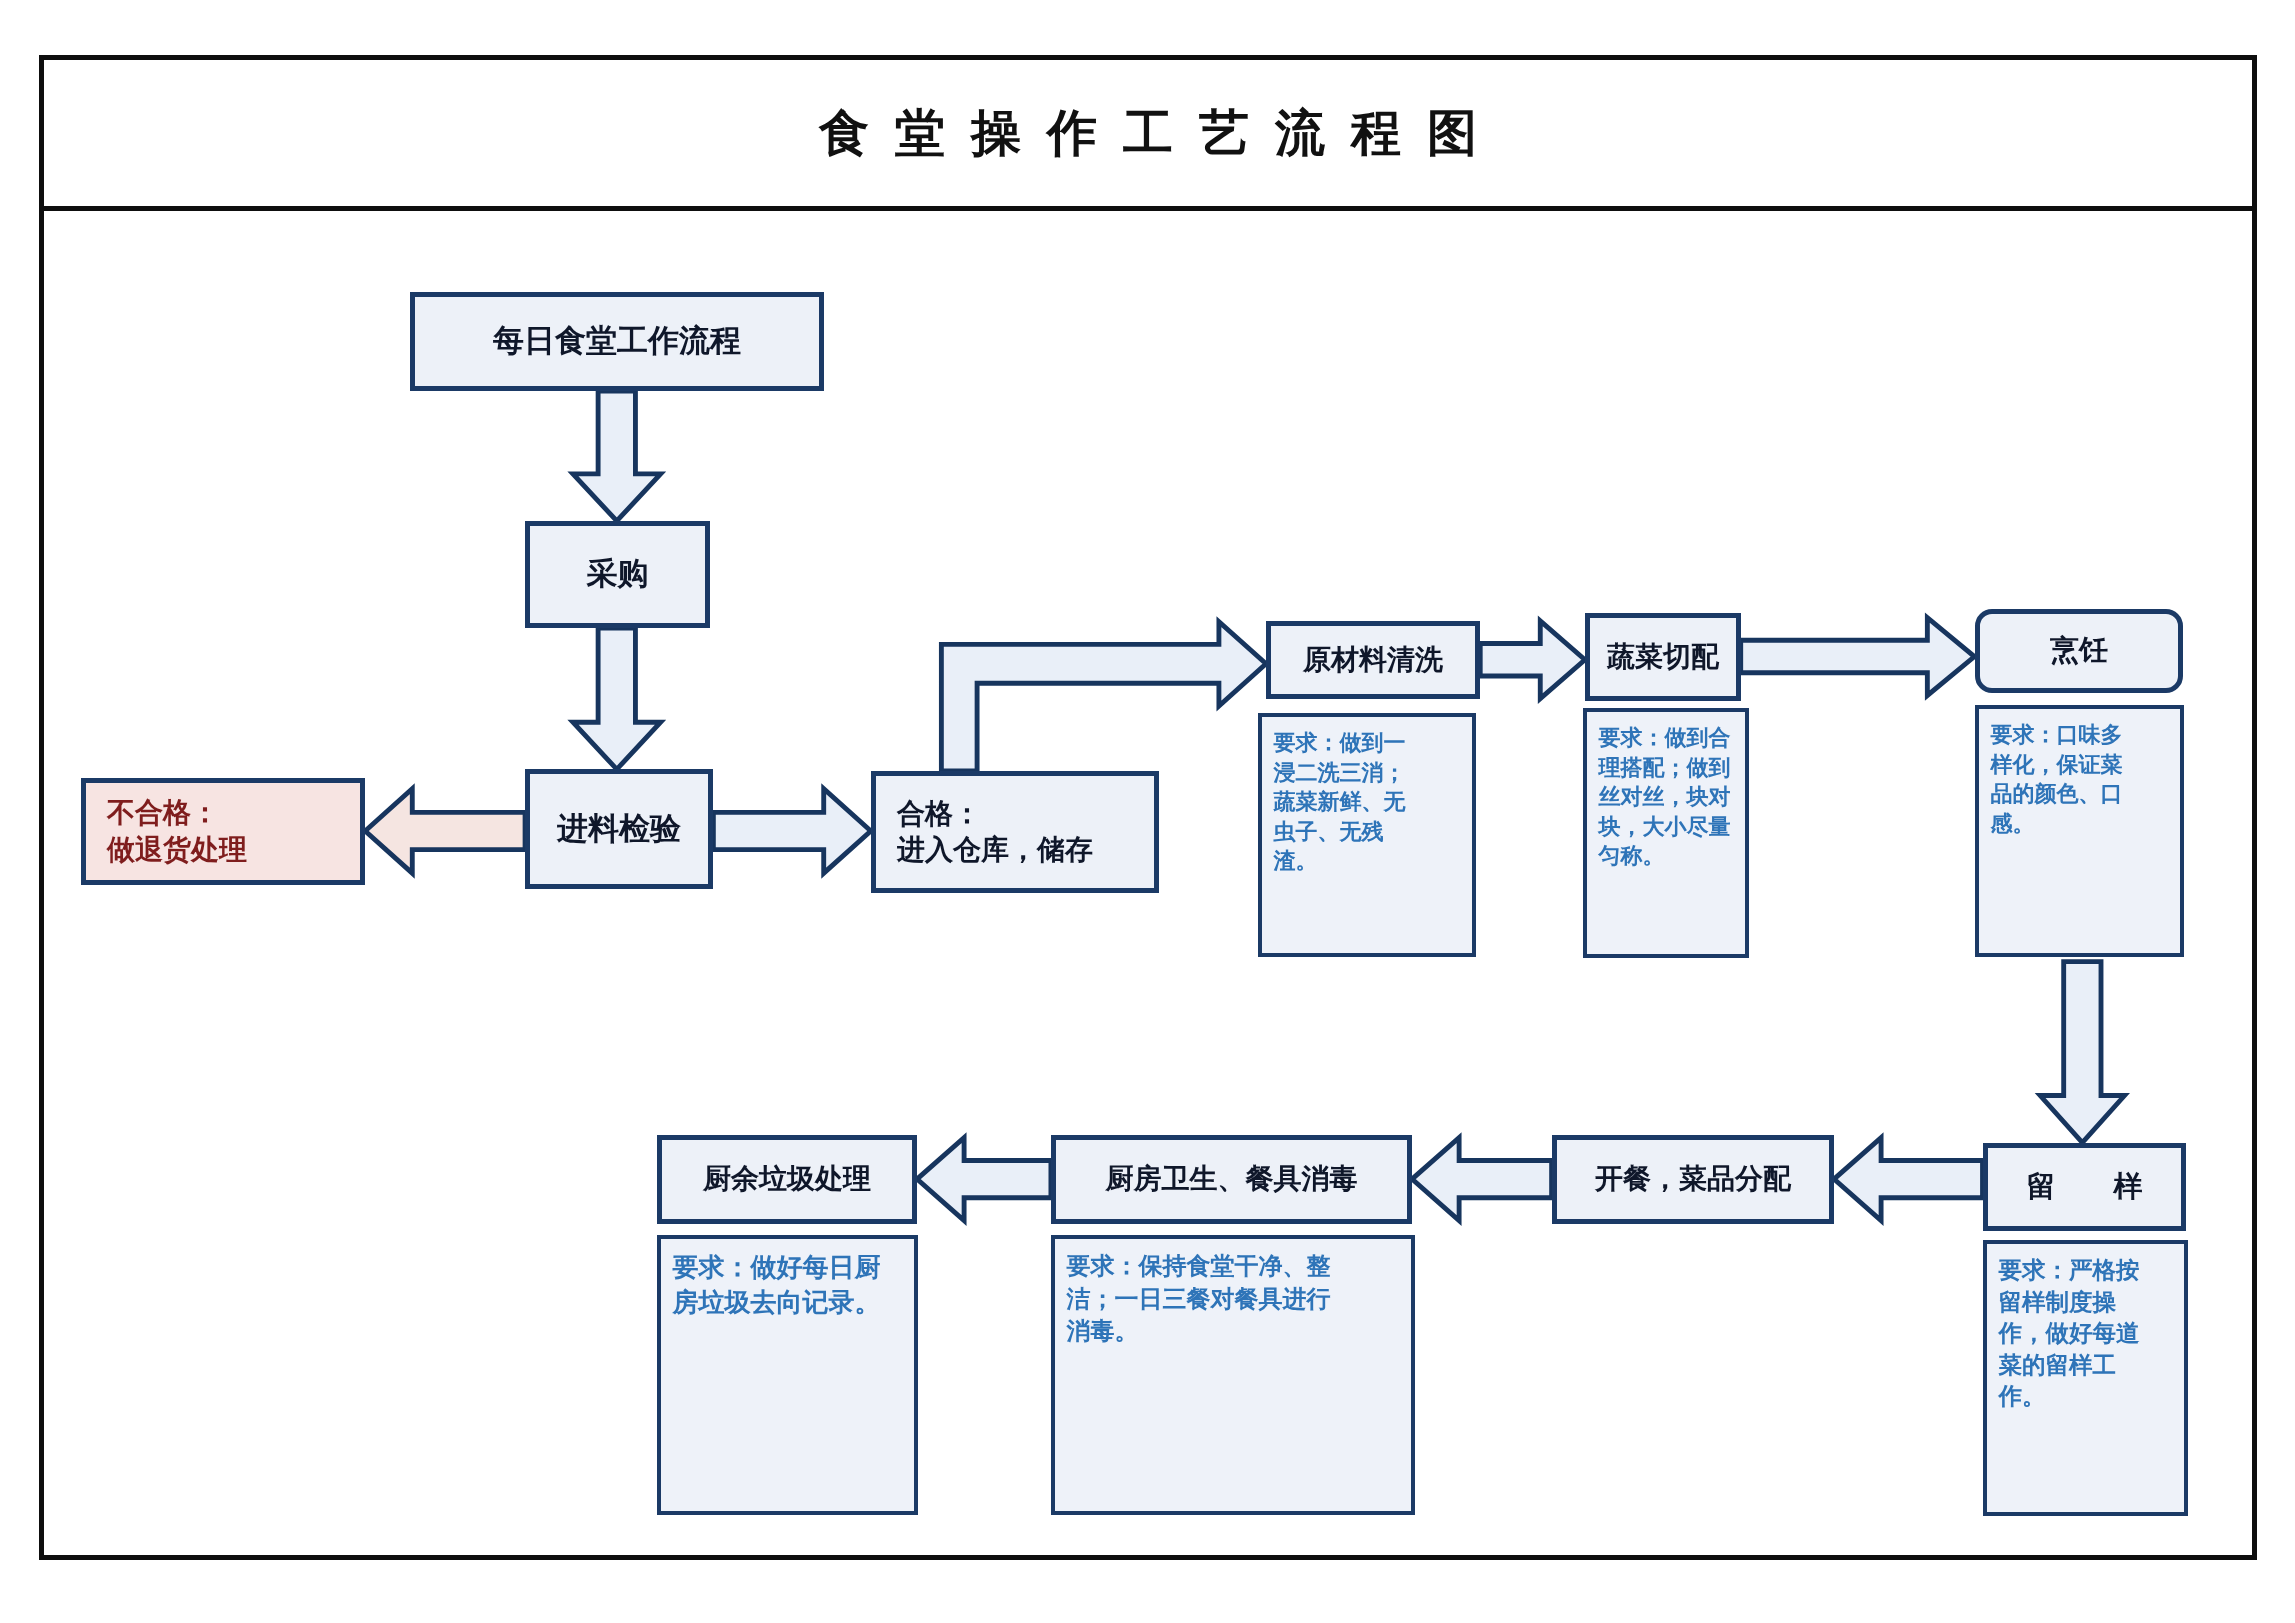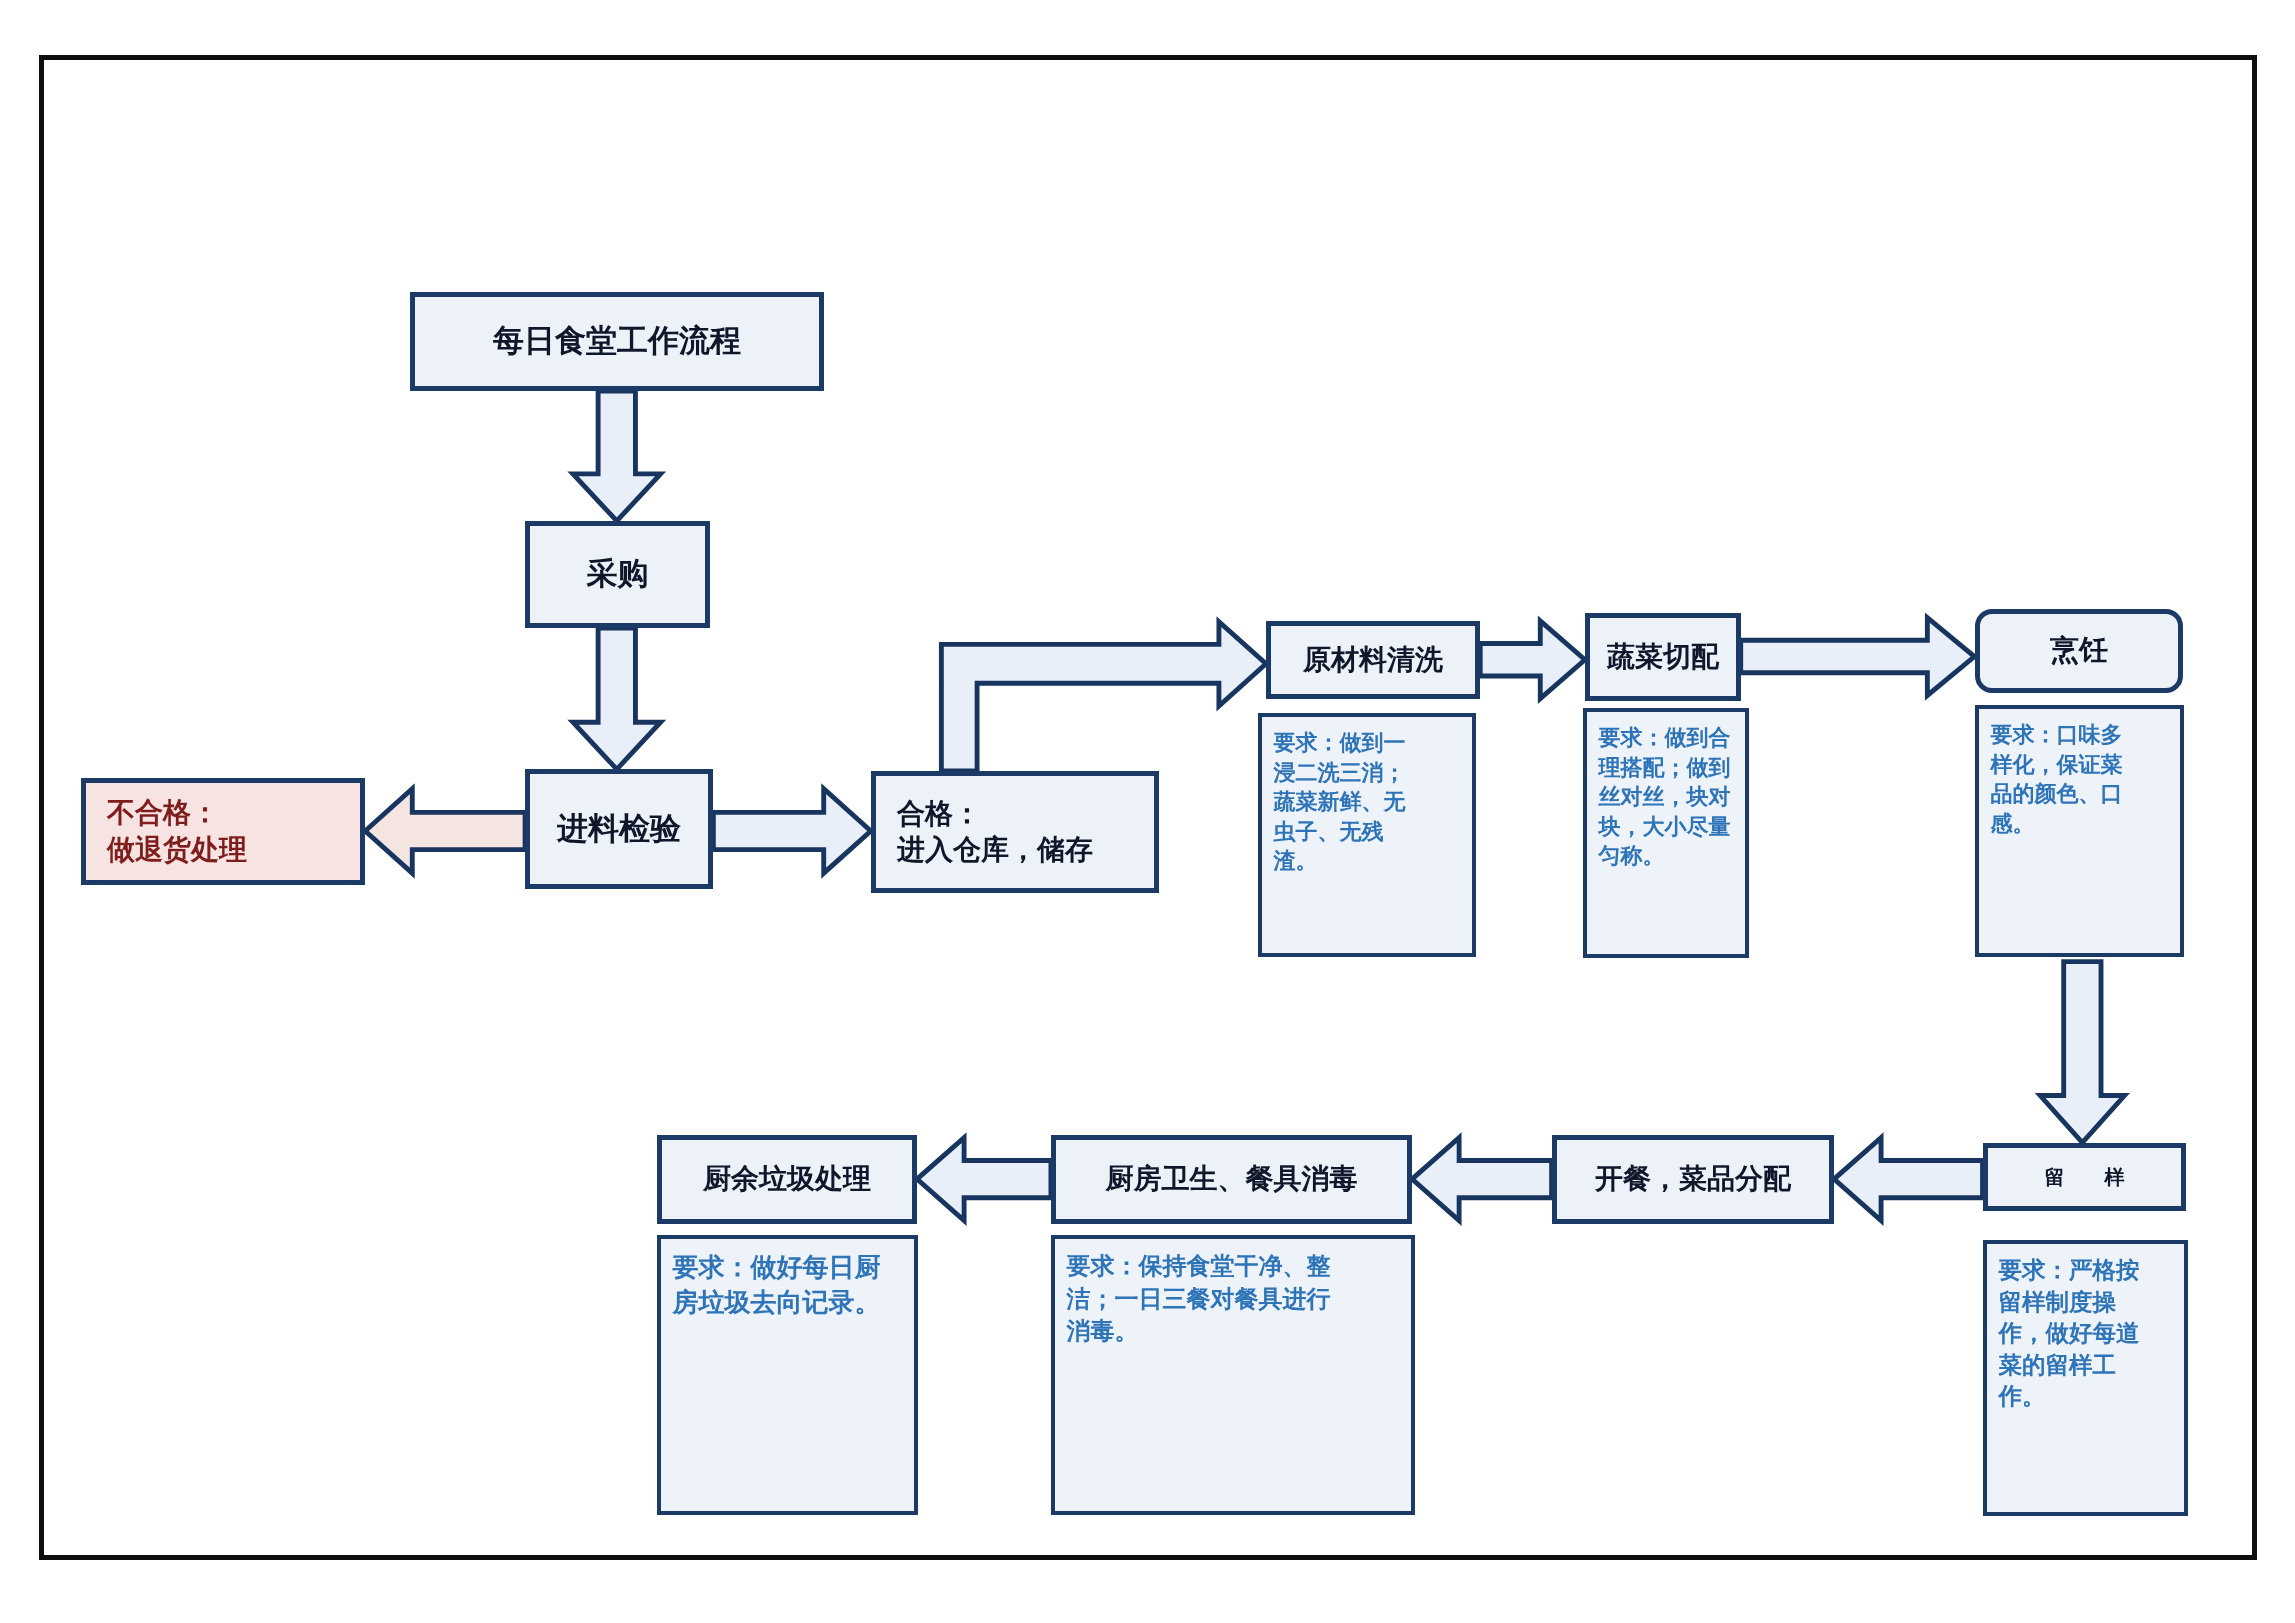--- a/index.html
+++ b/index.html
@@ -42,20 +42,23 @@
   .arrow{fill:#e9eff8;stroke:#17355e;stroke-width:6;stroke-linejoin:miter;}
   .arrow.pink{fill:#f5e5e1;}
 </style>
 </head>
 <body>
 
 <div class="canvas">
 
   <div class="frame"></div>
 
+  <div class="titlebar">
+    <div class="title">食堂操作工艺流程图</div>
+  </div>
 
   <svg class="arrows" width="2295" height="1623" viewBox="0 0 2828 2000">
     <polygon class="arrow" points="737,482 783,482 783,584 814,584 760,642 706,584 737,584"></polygon>
     <polygon class="arrow" points="737,774 783,774 783,890 814,890 760,948 706,890 737,890"></polygon>
     <polygon class="arrow pink" points="647,1001 508,1001 508,972 450,1024 508,1076 508,1047 647,1047"></polygon>
     <polygon class="arrow" points="879,1001 1015,1001 1015,972 1073,1024 1015,1076 1015,1047 879,1047"></polygon>
     <polygon class="arrow" points="1160,950 1160,794 1502,794 1502,766 1560,818 1502,870 1502,842 1204,842 1204,950"></polygon>
     <polygon class="arrow" points="1824,793 1898,793 1898,765 1953,813 1898,861 1898,833 1824,833"></polygon>
     <polygon class="arrow" points="2145,789 2375,789 2375,761 2433,809 2375,857 2375,829 2145,829"></polygon>
     <polygon class="arrow" points="2543,1185 2589,1185 2589,1350 2618,1350 2566,1408 2514,1350 2543,1350"></polygon>
@@ -75,21 +78,21 @@
 
   <div class="box two-line" style="left:871px;top:771px;width:288px;height:122px;font-size:28px;">合格：
 进入仓库，储存</div>
 
   <div class="box" style="left:1266px;top:621px;width:214px;height:78px;font-size:28px;">原材料清洗</div>
 
   <div class="box" style="left:1585px;top:613px;width:156px;height:88px;font-size:28px;">蔬菜切配</div>
 
   <div class="box" style="left:1975px;top:609px;width:208px;height:84px;font-size:29px;border-radius:17px;">烹饪</div>
 
-  <div class="box" style="left:1983px;top:1143px;width:203px;height:68px;font-size:20px;text-align:center;">留　　样</div>
+  <div class="box" style="left:1983px;top:1143px;width:203px;height:88px;font-size:29px;text-align:center;">留　　样</div>
 
   <div class="box" style="left:1552px;top:1135px;width:282px;height:89px;font-size:28px;">开餐，菜品分配</div>
 
   <div class="box" style="left:1051px;top:1135px;width:361px;height:89px;font-size:28px;">厨房卫生、餐具消毒</div>
 
   <div class="box" style="left:657px;top:1135px;width:260px;height:89px;font-size:28px;">厨余垃圾处理</div>
 
   <div class="note" style="left:1258px;top:713px;width:218px;height:244px;font-size:22px;">要求：做到一
 浸二洗三消；
 蔬菜新鲜、无

